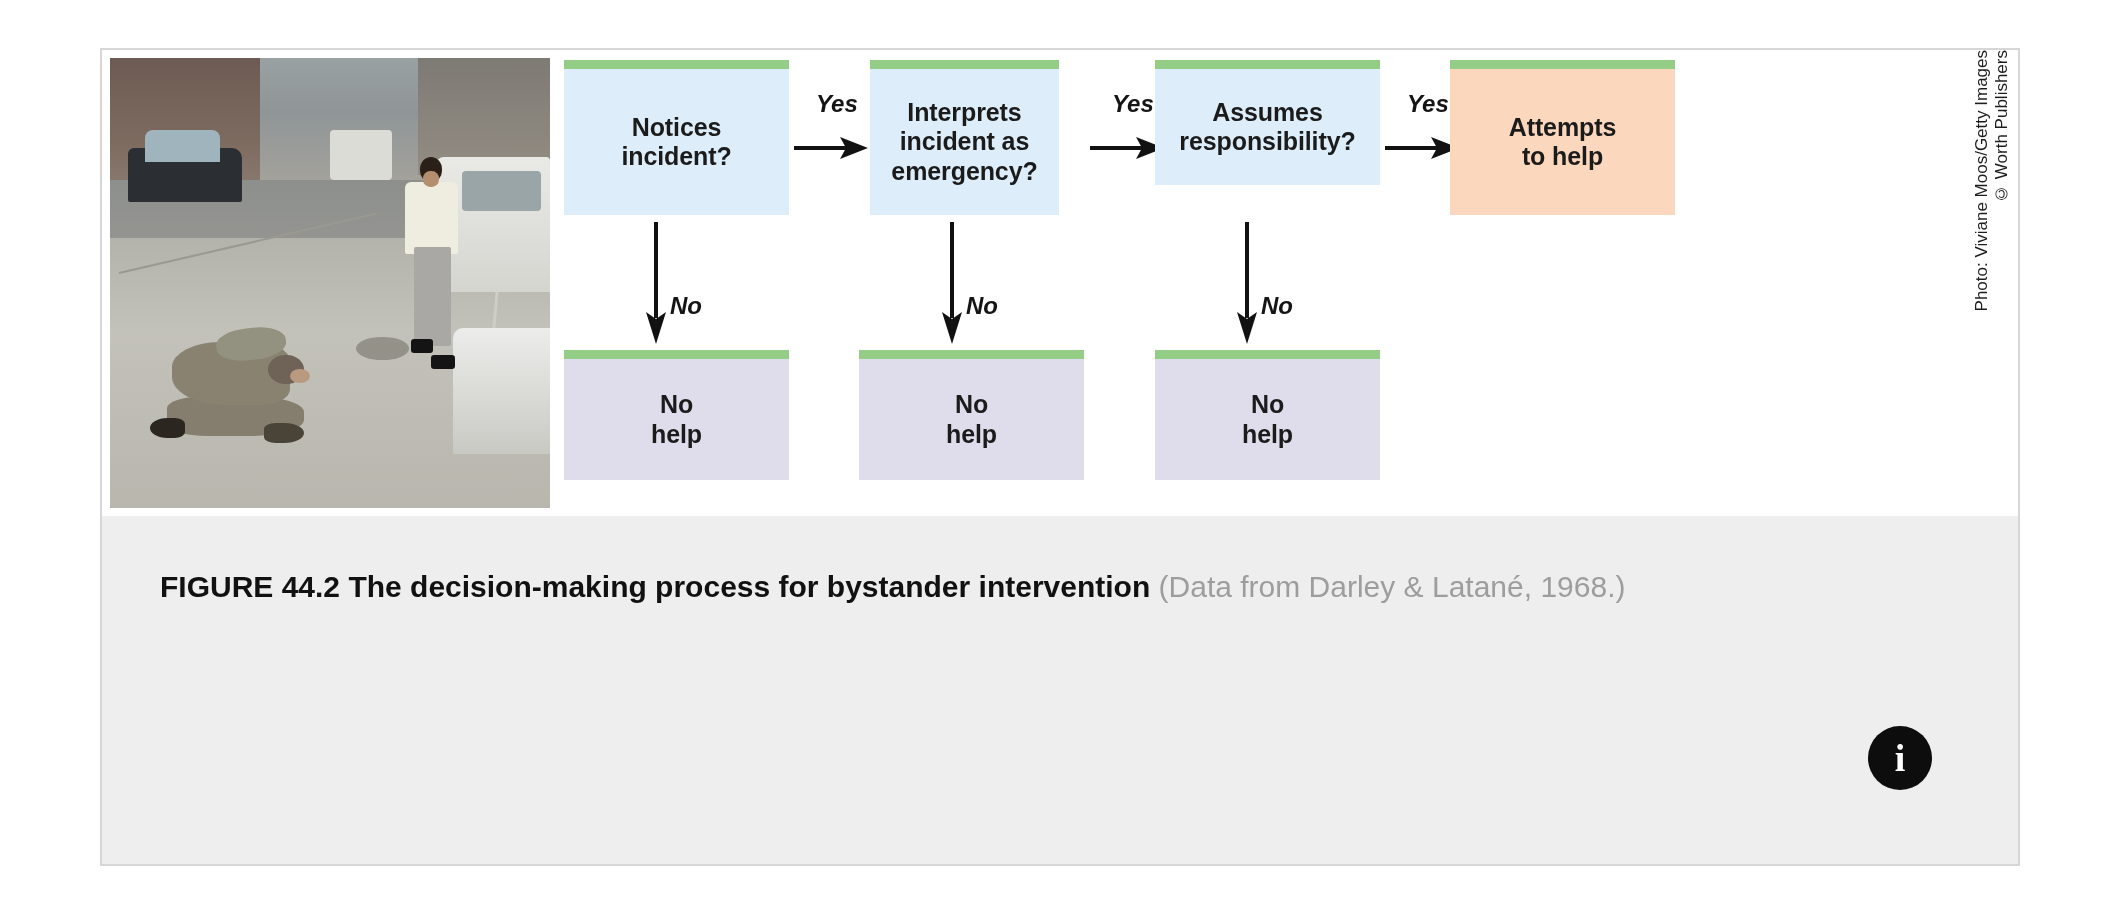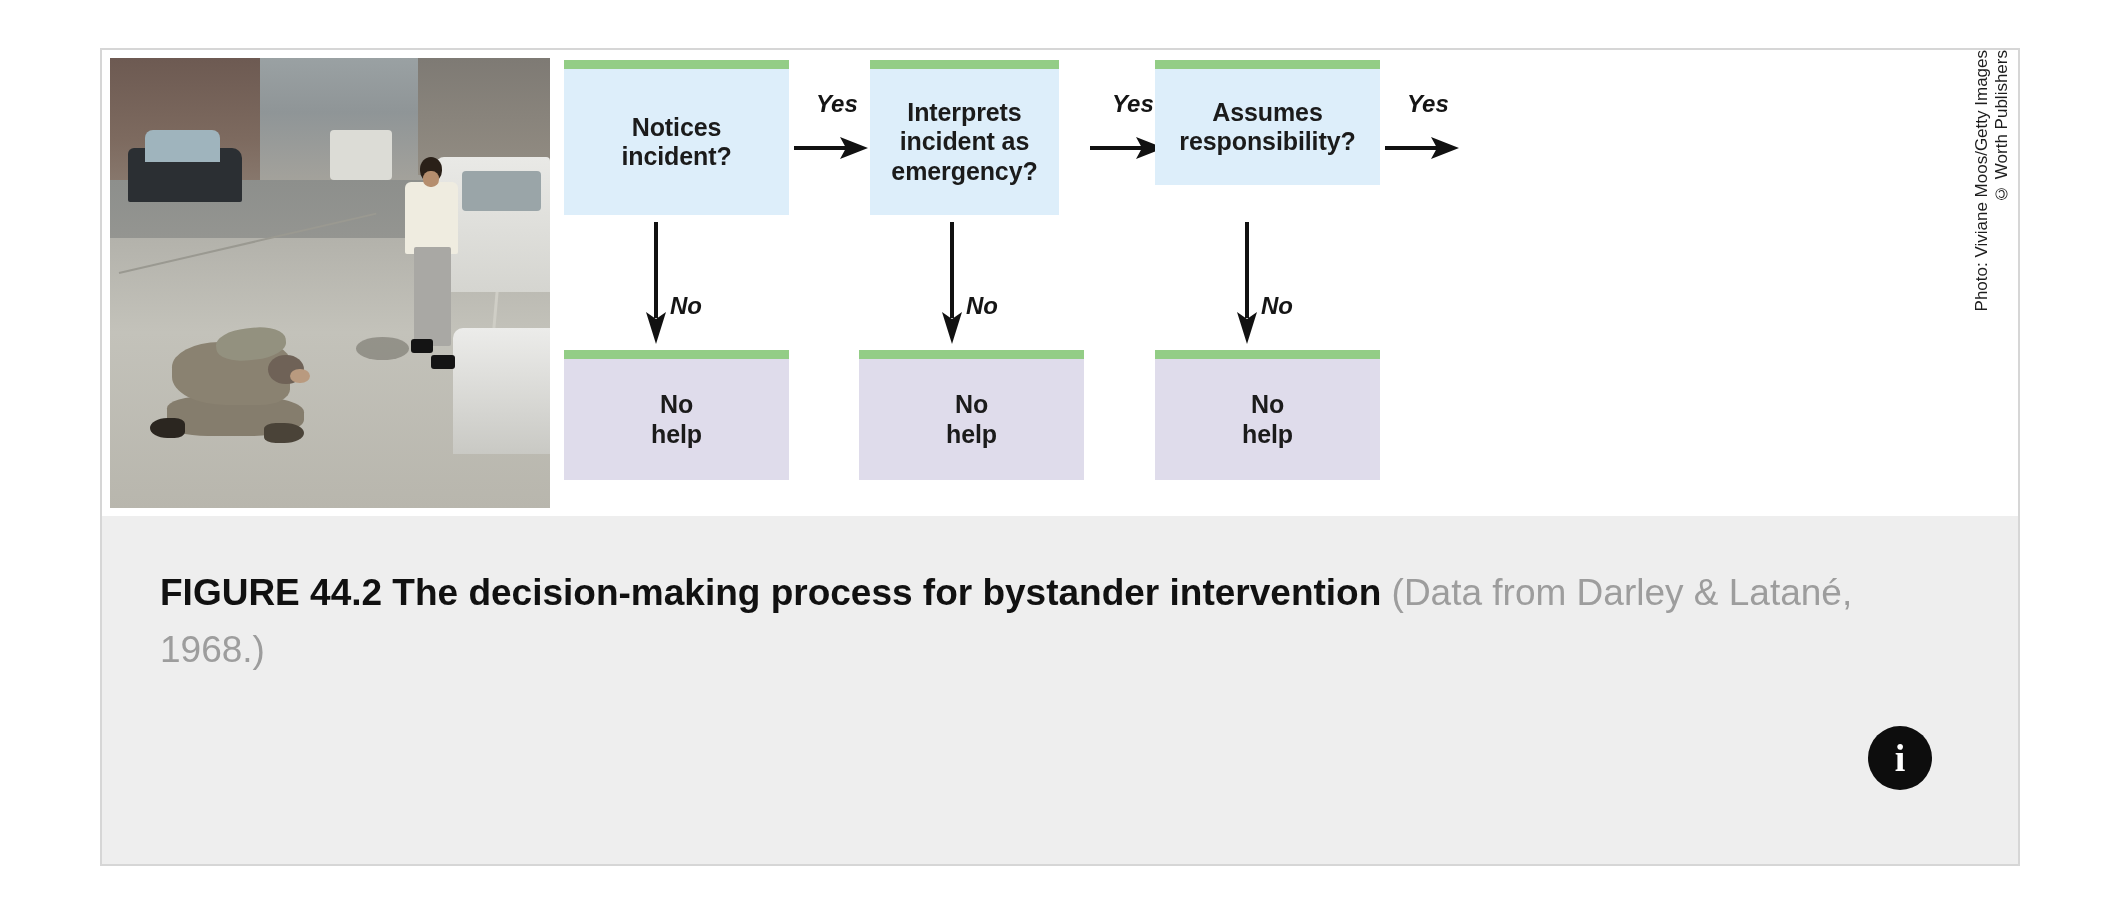--- a/index.html
+++ b/index.html
@@ -258,21 +258,21 @@
     left: 0;
     top: 466px;
     right: 0;
     bottom: 0;
     background: #eeeeee;
     box-sizing: border-box;
     padding: 48px 58px 0 58px;
   }
   .caption-text {
     font-family: "Liberation Sans", sans-serif;
-    font-size: 37px;
+    font-size: 30px;
     line-height: 1.55;
     color: #9d9d9d;
     max-width: 1720px;
   }
   .caption-text .cap-bold {
     color: #111111;
     font-weight: bold;
   }
 
   .info-button {
@@ -361,20 +361,22 @@
 responsibility?</div>
 
       <div class="arrow-h ah3">
         <svg width="74" height="40" viewBox="0 0 74 40">
           <line x1="0" y1="20" x2="52" y2="20" stroke="#111" stroke-width="4"></line>
           <polygon points="46,9 74,20 46,31 52,20" fill="#111"></polygon>
         </svg>
       </div>
       <div class="lbl-yes ly3">Yes</div>
 
+      <div class="node help node-attempts" style="white-space: pre-line;">Attempts
+to help</div>
 
       <div class="arrow-v av1">
         <svg width="30" height="122" viewBox="0 0 30 122">
           <line x1="13" y1="0" x2="13" y2="96" stroke="#111" stroke-width="4"></line>
           <polygon points="3,90 13,122 23,90 13,97" fill="#111"></polygon>
         </svg>
       </div>
       <div class="lbl-no ln1">No</div>
 
       <div class="arrow-v av2">

